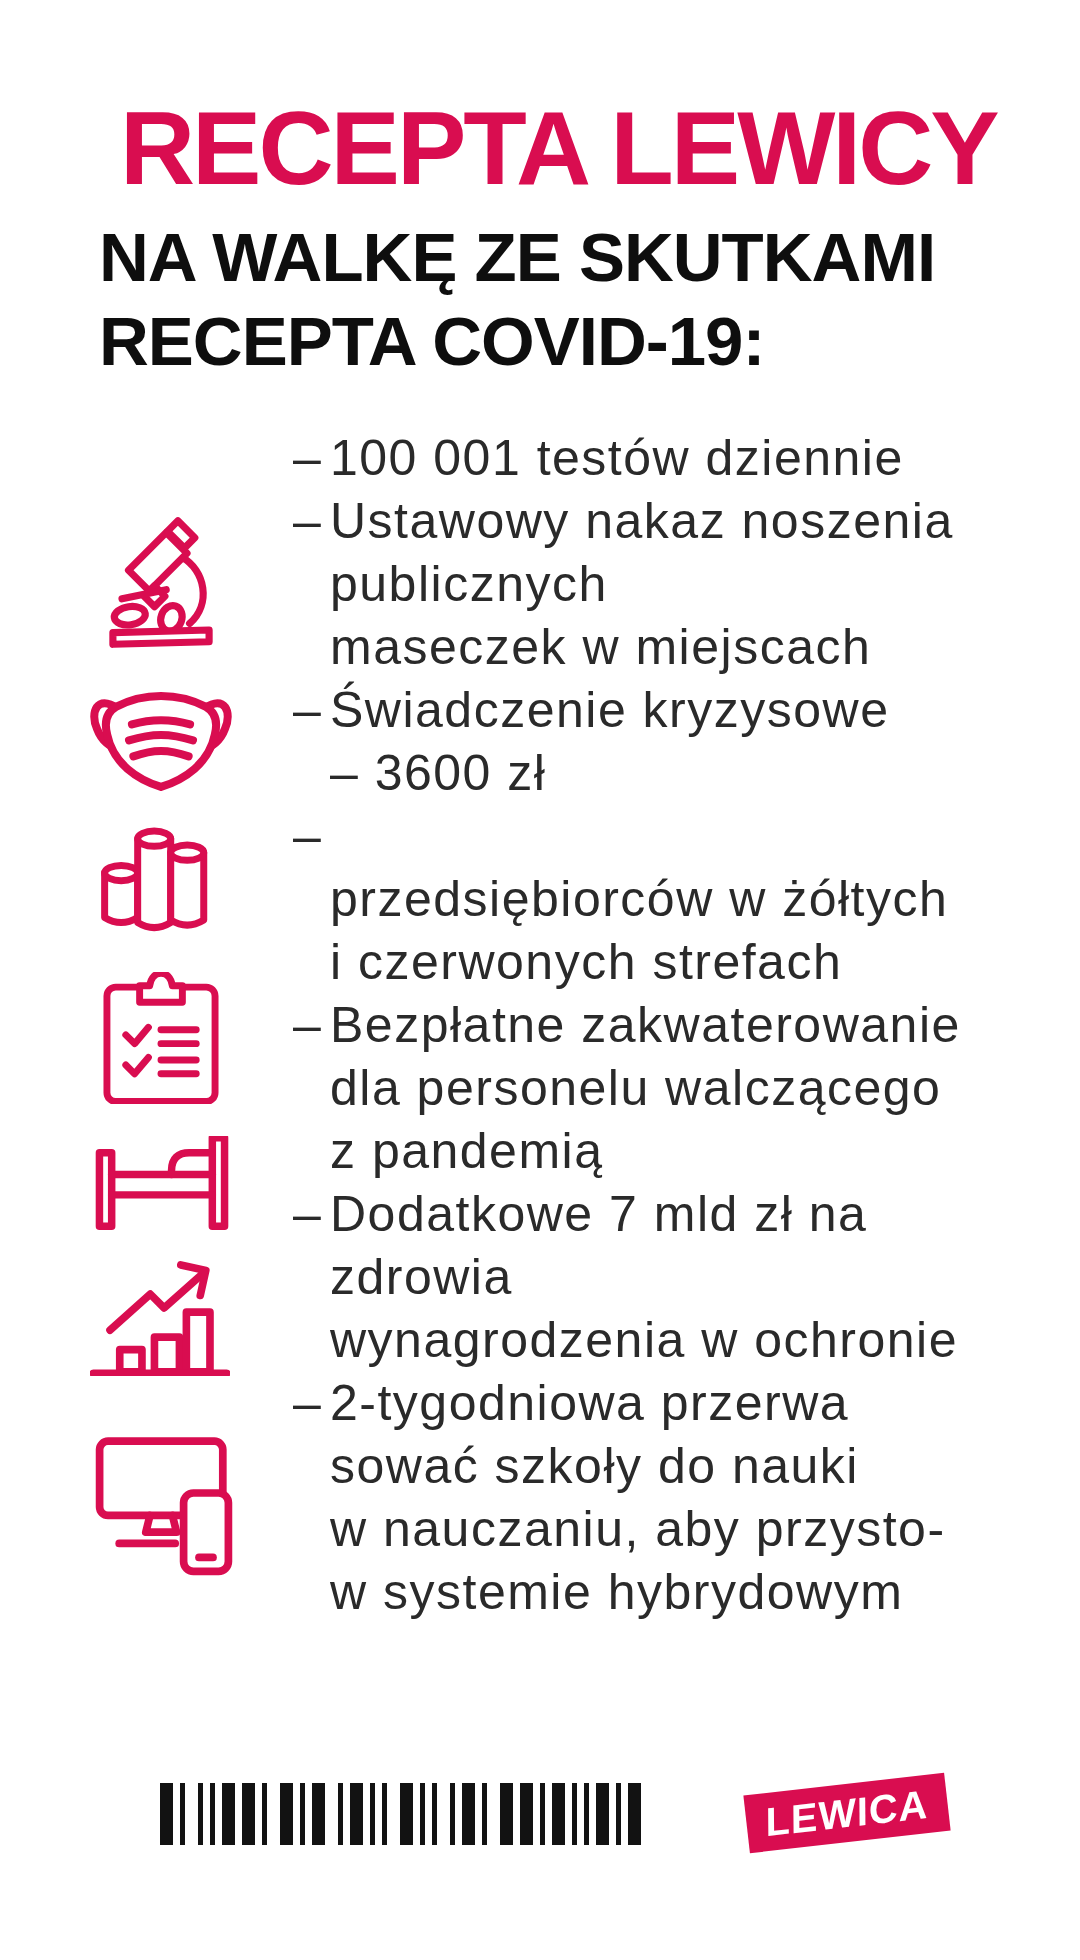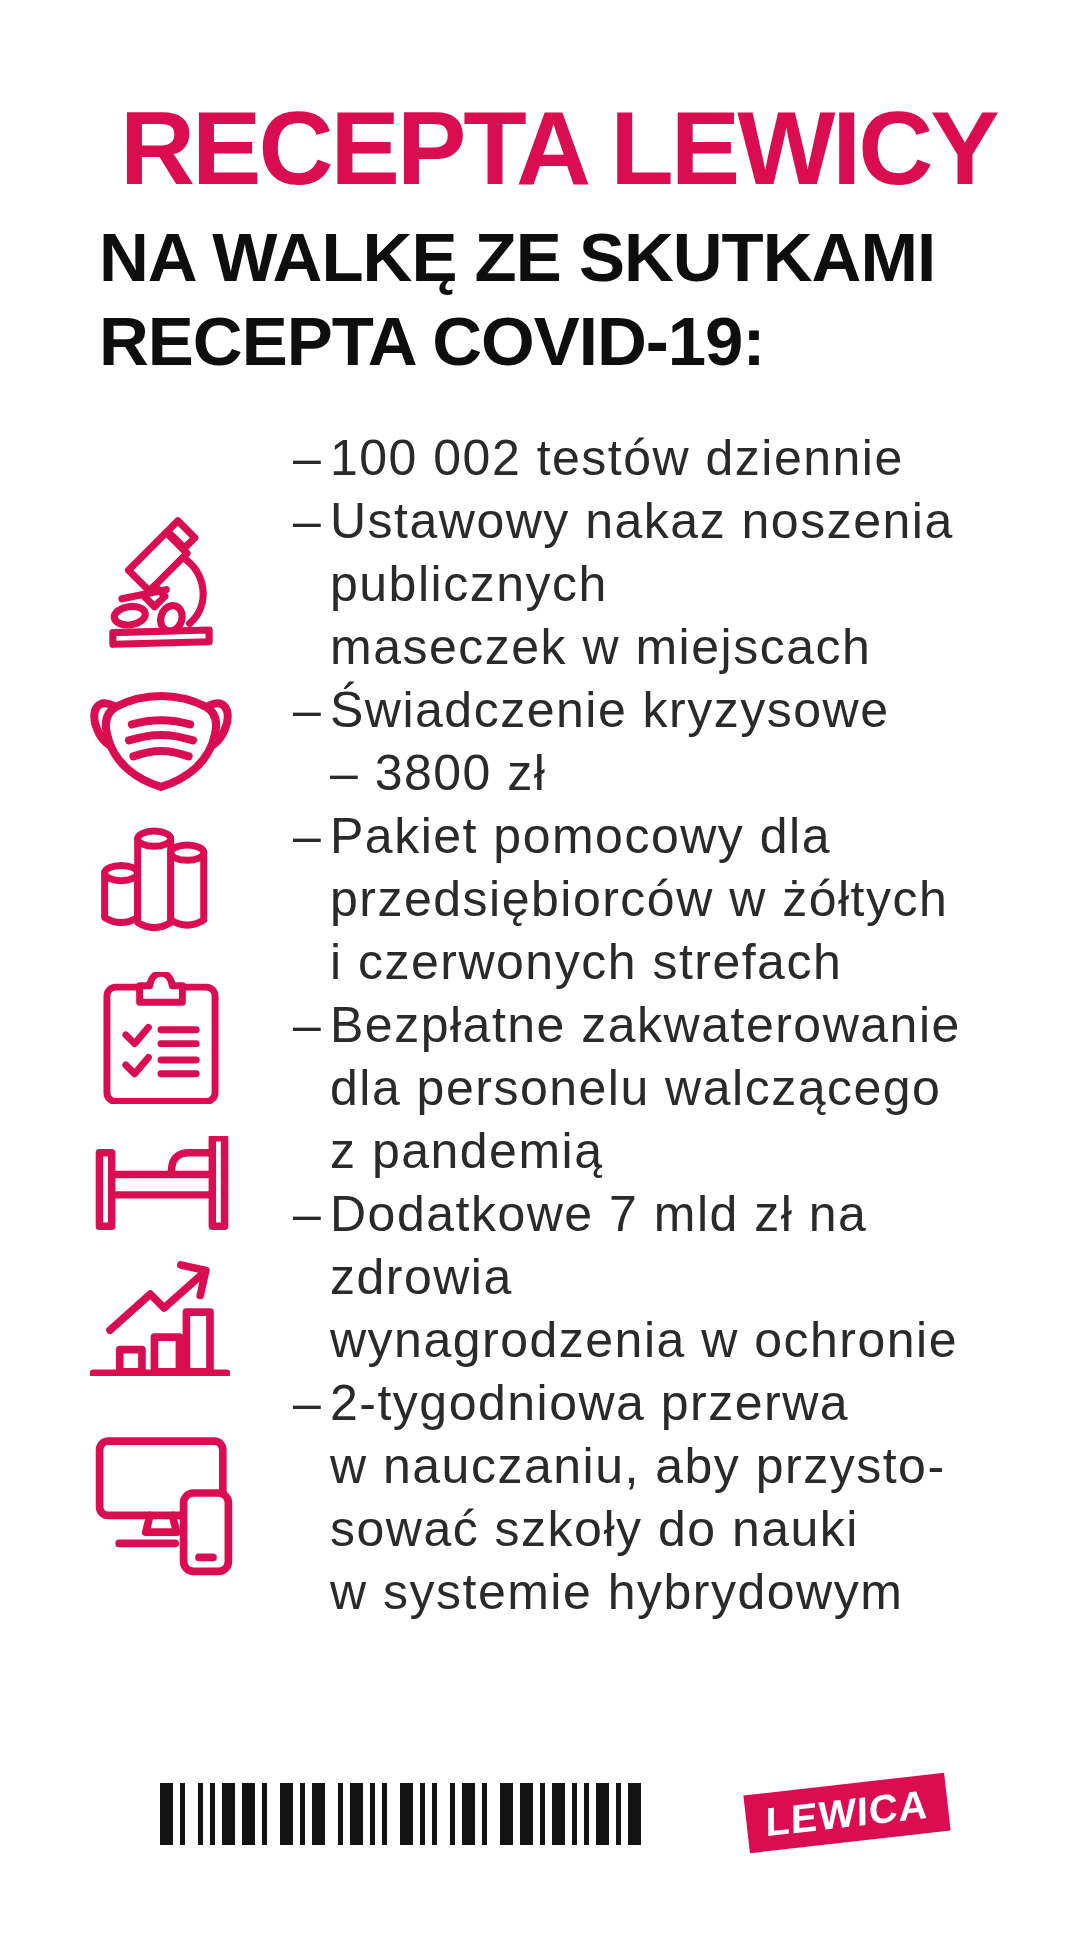--- a/index.html
+++ b/index.html
@@ -122,50 +122,50 @@
     <rect x="4" y="3" width="88" height="53" rx="6"></rect>
     <path d="M40 56 L37 68 H59 L56 56"></path>
     <line x1="18" y1="76" x2="58" y2="76"></line>
     <rect class="fillw" x="64" y="40" width="32" height="56" rx="7"></rect>
     <line x1="75" y1="86" x2="85" y2="86"></line>
   </svg>
 </div>
 
 <div class="abs list">
   <div class="item">
-    <div class="line"><span class="dash">–</span><span>100 002 testów dziennie</span></div>
+    <div class="line"><span class="dash">–</span><span>100 001 testów dziennie</span></div>
   </div>
   <div class="item">
     <div class="line"><span class="dash">–</span><span>Ustawowy nakaz noszenia</span></div>
     <div class="line">publicznych</div>
     <div class="line">maseczek w miejscach</div>
   </div>
   <div class="item">
     <div class="line"><span class="dash">–</span><span>Świadczenie kryzysowe</span></div>
-    <div class="line">– 3800 zł</div>
-  </div>
-  <div class="item">
-    <div class="line"><span class="dash">–</span><span>Pakiet pomocowy dla</span></div>
+    <div class="line">– 3600 zł</div>
+  </div>
+  <div class="item">
+    <div class="line"><span class="dash">–</span></div>
     <div class="line">przedsiębiorców w żółtych</div>
     <div class="line">i czerwonych strefach</div>
   </div>
   <div class="item">
     <div class="line"><span class="dash">–</span><span>Bezpłatne zakwaterowanie</span></div>
     <div class="line">dla personelu walczącego</div>
     <div class="line">z pandemią</div>
   </div>
   <div class="item">
     <div class="line"><span class="dash">–</span><span>Dodatkowe 7 mld zł na</span></div>
     <div class="line">zdrowia</div>
     <div class="line">wynagrodzenia w ochronie</div>
   </div>
   <div class="item">
     <div class="line"><span class="dash">–</span><span>2-tygodniowa przerwa</span></div>
+    <div class="line">sować szkoły do nauki</div>
     <div class="line">w nauczaniu, aby przysto-</div>
-    <div class="line">sować szkoły do nauki</div>
     <div class="line">w systemie hybrydowym</div>
   </div>
 </div>
 
 <div class="abs barcode">
     <div class="bar" style="width: 13px;"></div>
     <div class="gap" style="width: 7px;"></div>
     <div class="bar" style="width: 5px;"></div>
     <div class="gap" style="width: 13px;"></div>
     <div class="bar" style="width: 5px;"></div>

